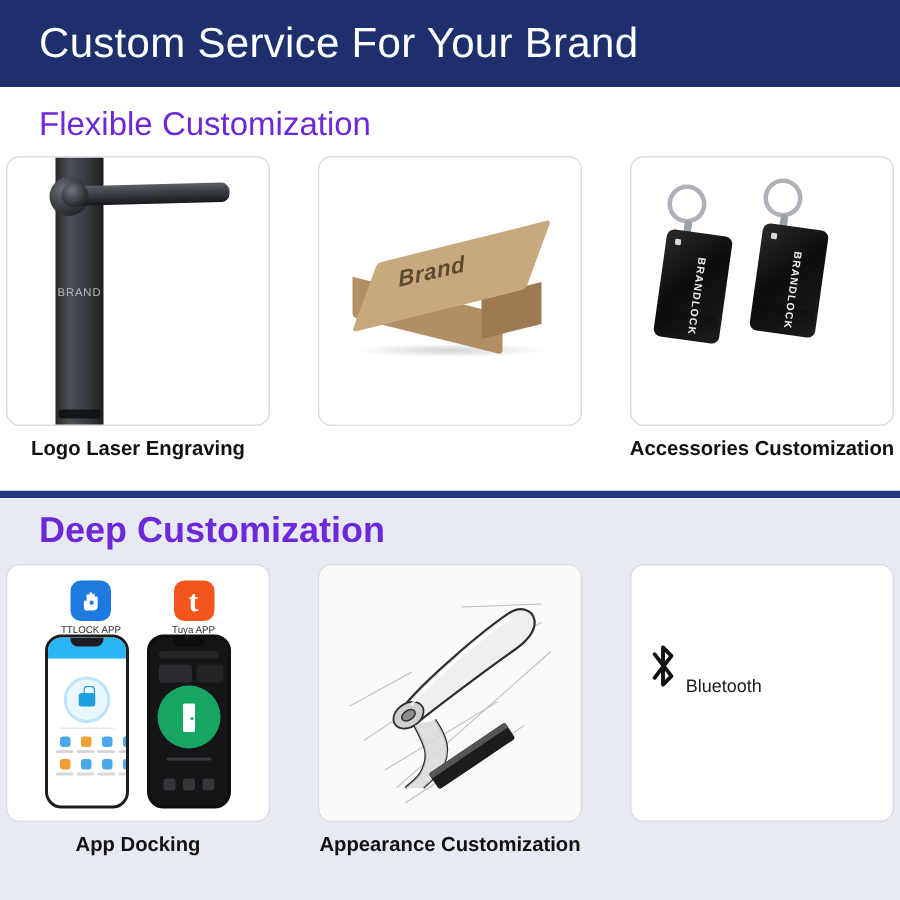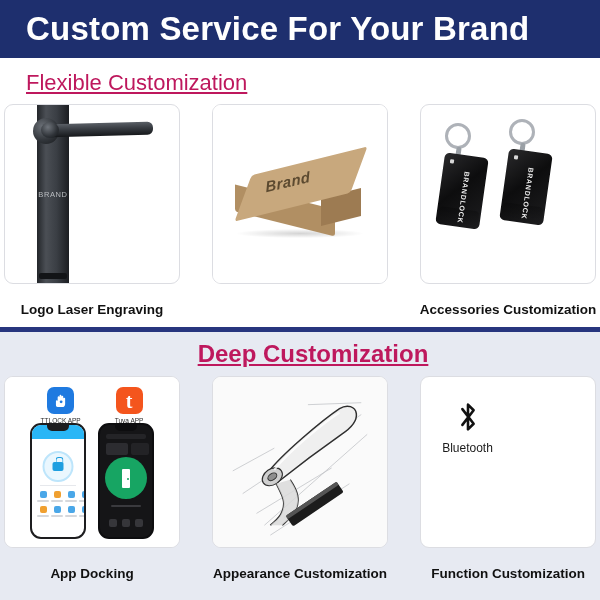--- a/index.html
+++ b/index.html
@@ -13,58 +13,57 @@
 
   
   .header {
     height: 58px; width: 100%;
     background: #1e2f6e;
     display: flex; align-items: center;
     padding-left: 26px;
   }
   .header-title {
     color: #ffffff;
-    font-size: 33px;
-    font-weight: bold;
+    font-size: 28px;
+    font-weight: normal;
     letter-spacing: .2px;
   }
 
   
   .section { width: 100%; position: relative; }
   .section-flexible { background: #ffffff; height: 269px; padding-top: 12px; }
   .divider { height: 5px; background: #27357e; width: 100%; }
   .section-deep { background: #e7eaf2; height: 268px; padding-top: 8px; }
 
   .section-title {
     padding-left: 26px;
-    color: #be185d;
-    text-decoration: underline;
+    color: #6d28d9;
   }
   .title-light { font-size: 22px; font-weight: normal; }
-  .title-bold  { font-size: 24px; font-weight: bold; text-align: center; }
+  .title-bold  { font-size: 24px; font-weight: bold; }
 
   
   .cards {
     display: flex;
     justify-content: space-between;
     padding: 0 22px;
     margin-top: 8px;
   }
   .card-wrap { width: 140px; display: flex; flex-direction: column; align-items: center; }
   .card {
     width: 176px; height: 180px;
     background: #ffffff;
     border: 1px solid #dcdde2;
     border-radius: 9px;
     position: relative;
     overflow: hidden;
   }
   .section-deep .card { height: 172px; }
   .caption {
-    margin-top: 18px;
+    margin-top: 7px;
     font-size: 13.5px;
     color: #111111;
     font-weight: 600;
     text-align: center;
     white-space: nowrap;
   }
 
   
   .handle-scene { position: absolute; inset: 0; }
   .handle-panel {
@@ -206,21 +205,21 @@
   
   .sketch-scene { position: absolute; inset: 0; background:#fafafa; }
   .sketch-scene svg { position:absolute; inset:0; width:100%; height:100%; }
 
   
   .fn-grid {
     position:absolute; inset:0;
     display:grid; grid-template-columns:1fr 1fr; grid-template-rows:1fr 1fr;
     padding: 10px 6px 6px;
   }
-  .fn-item { display:flex; flex-direction:column; align-items:center; justify-content:center; }
+  .fn-item { display:flex; flex-direction:row; align-items:flex-end; justify-content:center; }
   .fn-icon { height:40px; display:flex; align-items:center; justify-content:center; }
   .fn-label { font-size:12px; color:#1b1b1b; margin-top:4px; }
 </style>
 </head>
 <body>
 
 <div id="page">
 
   <div class="header">
     <div class="header-title">Custom Service For Your Brand</div>
@@ -427,19 +426,18 @@
                 </svg>
               </div>
               <div class="fn-label">Bluetooth</div>
             </div>
 
 
 
 
           </div>
         </div>
-        <div class="caption">Function Customization</div>
       </div>
 
     </div>
   </div>
 
 </div>
 
 </body></html>

